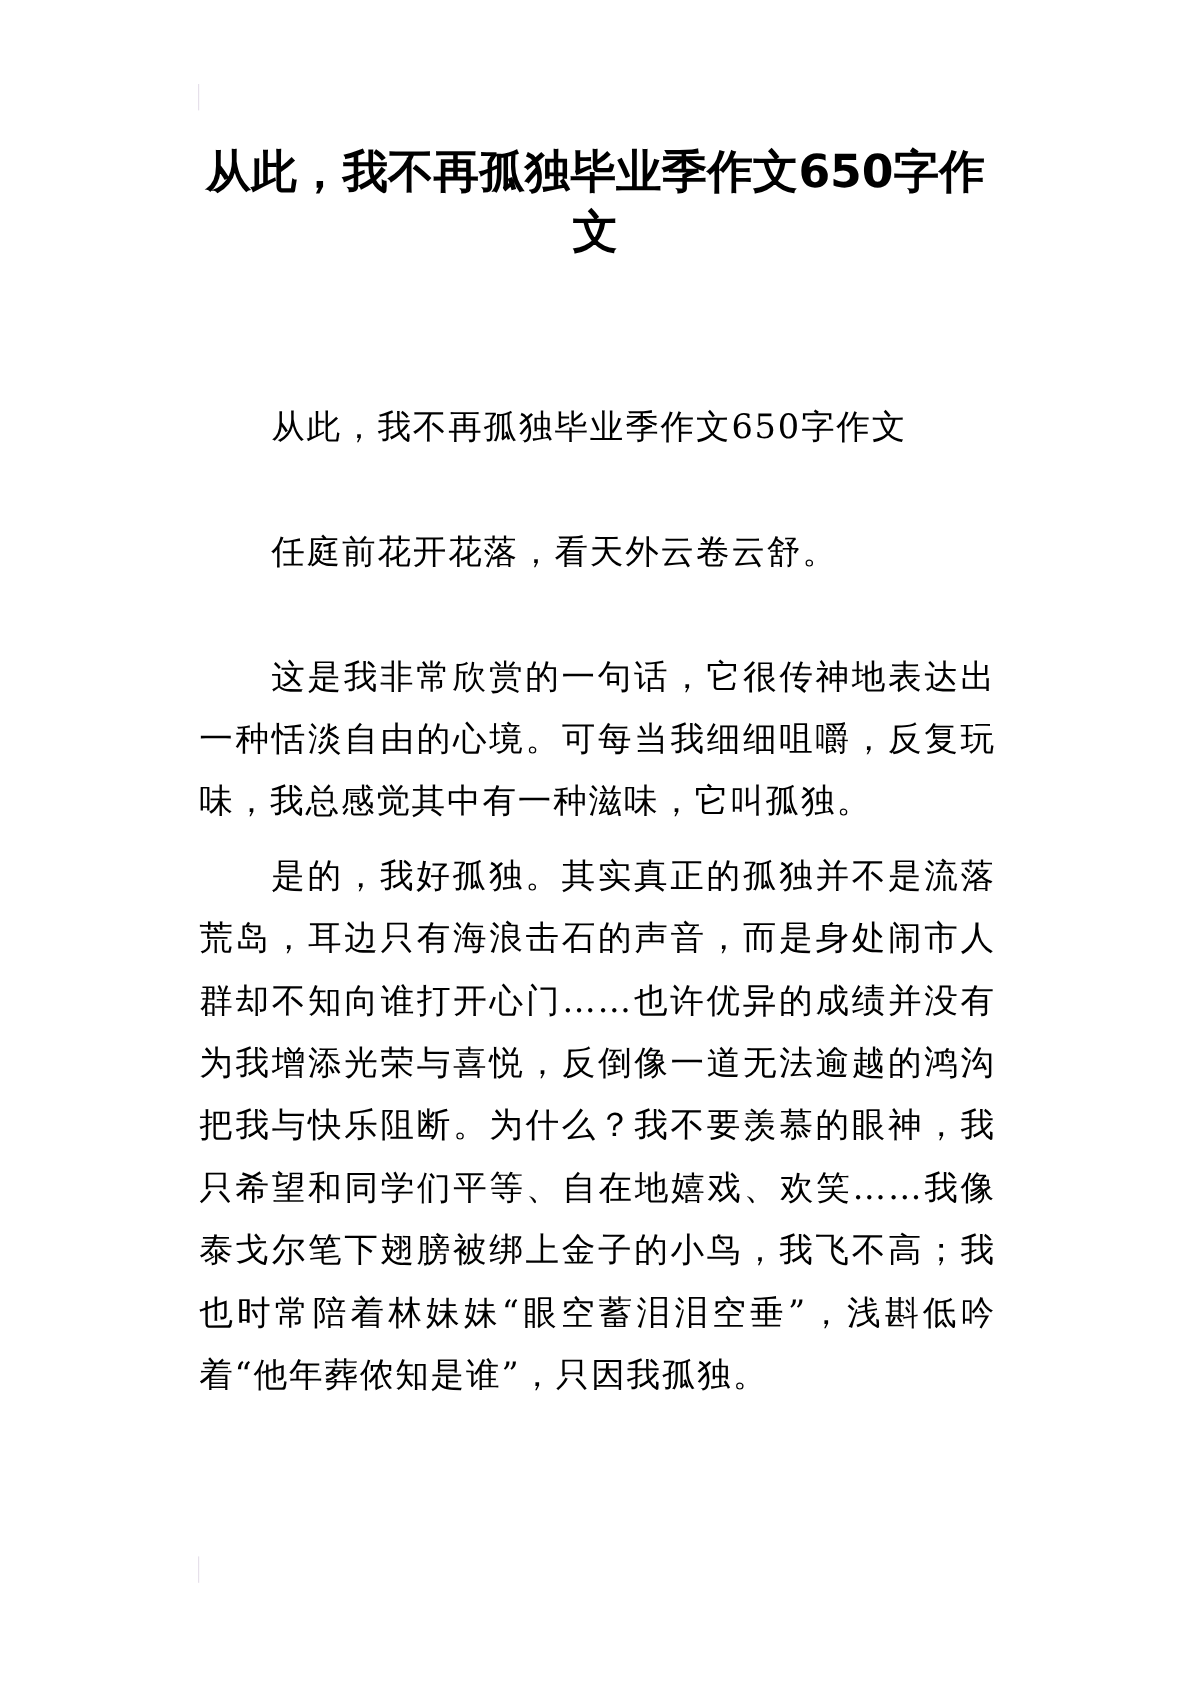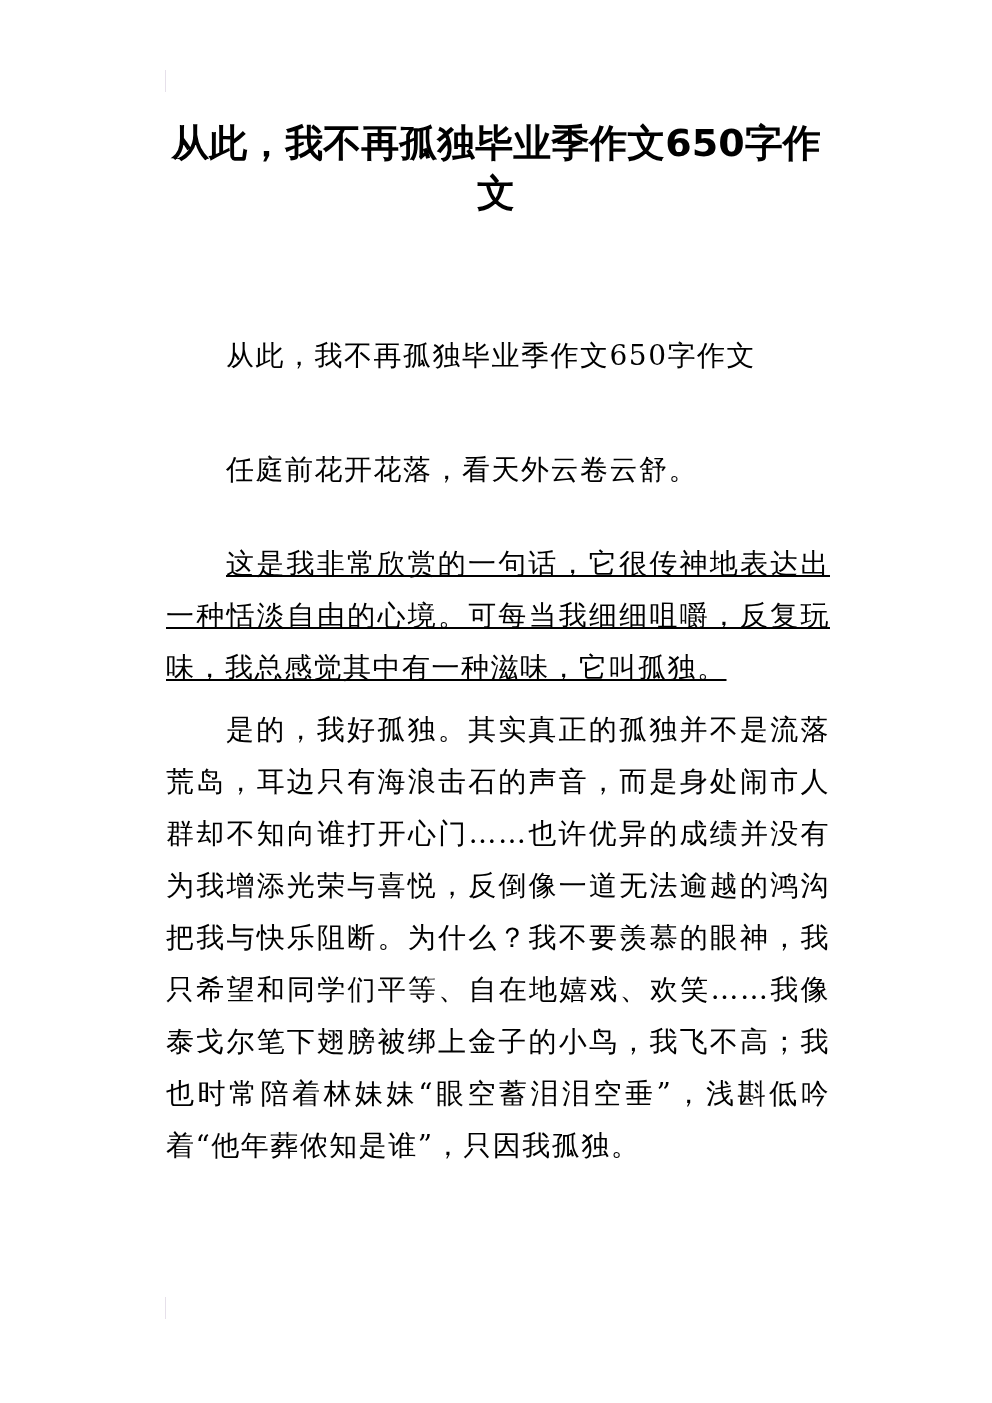--- a/index.html
+++ b/index.html
@@ -45,22 +45,22 @@
       line-height: 52px;
       letter-spacing: 1.5px;
       text-align: justify;
       text-justify: inter-character;
     }
     .body-text .para {
       text-indent: 60px;
       margin: 0;
     }
     #p0 { top: 330px; }
-    #p1 { top: 444px; }
-    #p2 { top: 538px; text-decoration: underline; }
+    #p1 { top: 434px; }
+    #p2 { top: 538px; }
     #p3 { top: 704px; }
   </style>
 </head>
 <body>
 
 <div class="crop-mark top"></div>
 <div class="crop-mark bottom"></div>
 
 <h1 class="title" style="margin:0;">从此，我不再孤独毕业季作文650字作文</h1>
 

